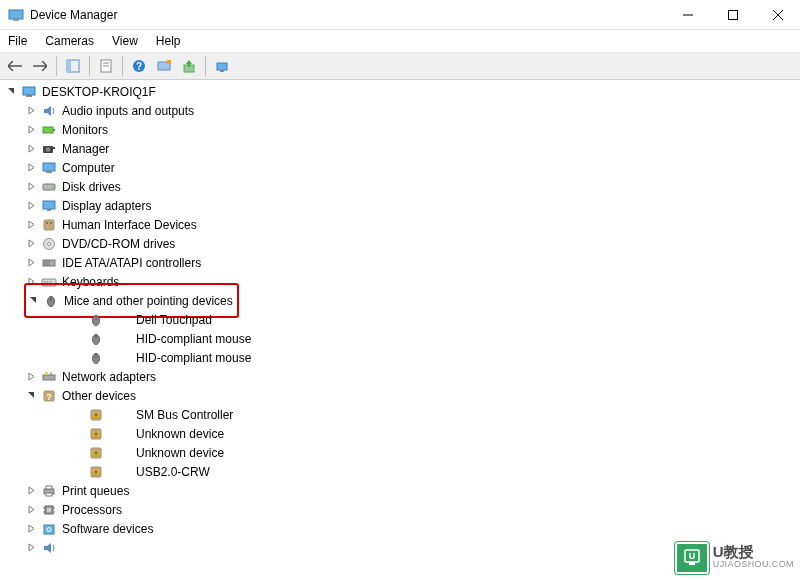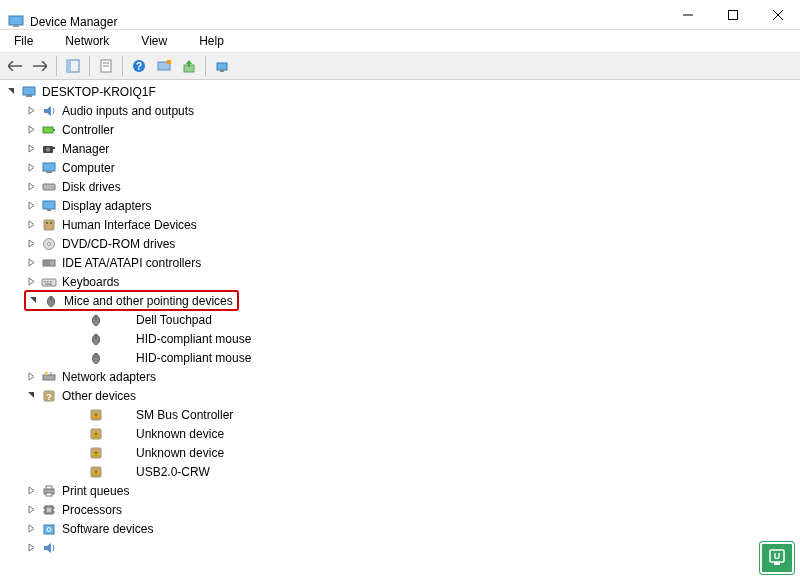--- a/index.html
+++ b/index.html
@@ -1,37 +1,37 @@
 <!DOCTYPE html>
 <html><head>
 <meta charset="utf-8">
 <style>
 * { margin: 0; padding: 0; box-sizing: border-box; font-family: "Segoe UI", Tahoma, sans-serif; }
 body { width: 800px; height: 580px; background: #fff; overflow: hidden; position: relative; }
 
-.titlebar { height: 30px; display: flex; align-items: flex-end; padding-left: 8px; border-bottom: 1px solid #e0e0e0; }
+.titlebar { height: 30px; display: flex; align-items: center; padding-left: 8px; border-bottom: 1px solid #e0e0e0; }
 .titlebar .icon { width: 16px; height: 16px; margin-right: 6px; display: flex; align-items: center; justify-content: center; }
 .titlebar .title { font-size: 12px; flex: 1; }
 .winbtns { display: flex; height: 100%; }
 .winbtn { width: 45px; display: flex; align-items: center; justify-content: center; font-size: 13px; cursor: default; }
 
-.menubar { height: 22px; display: flex; align-items: center; padding-left: 6px; font-size: 12px; gap: 16px; }
+.menubar { height: 22px; display: flex; align-items: center; font-size: 12px; gap: 2px; }
 .menuitem { padding: 2px 8px; cursor: default; }
 
 .toolbar { height: 28px; display: flex; align-items: center; padding: 0 4px; gap: 3px; background: #f0f0f0; border-bottom: 1px solid #d0d0d0; border-top: 1px solid #e8e8e8; }
 .tbtn { width: 22px; height: 22px; display: flex; align-items: center; justify-content: center; border: 1px solid transparent; cursor: default; font-size: 13px; }
 .tsep { width: 1px; height: 20px; background: #c0c0c0; margin: 0 2px; }
 
 .tree-wrap { height: calc(580px - 30px - 22px - 28px); overflow-y: scroll; padding: 2px 0; position: relative; }
 .tree { font-size: 12px; }
 .node { display: flex; align-items: center; height: 19px; padding-left: 4px; cursor: default; white-space: nowrap; }
 .toggle { width: 14px; height: 14px; display: flex; align-items: center; justify-content: center; color: #666; font-size: 10px; margin-right: 2px; }
 .toggle.empty { visibility: hidden; }
 .nicon { width: 18px; height: 18px; margin-right: 4px; display: flex; align-items: center; justify-content: center; font-size: 14px; }
-.highlight-box { border: 2px solid #d40000; border-radius: 3px; padding: 0 4px 0 0; display: inline-flex; align-items: center; height: 21px; }
+.highlight-box { border: 2px solid #d40000; border-radius: 3px; padding: 0 4px 0 0; display: inline-flex; align-items: center; height: 35px; }
 .indent-1 { padding-left: 4px; }
 .indent-2 { padding-left: 24px; }
 .indent-3 { padding-left: 44px; gap: 27px; }
 
 .watermark { position: absolute; right: 6px; bottom: 6px; display: flex; align-items: center; gap: 4px; font-size: 11px; opacity: 0.95; }
 .wm-badge { background: #2aa05b; color: #fff; border: 2px solid #fff; box-shadow: 0 0 0 1px #2aa05b; border-radius: 3px; padding: 4px 5px; display: flex; align-items: center; }
 .wm-txt { display: flex; flex-direction: column; line-height: 12px; }
 .wm-cn { font-size: 15px; font-weight: bold; color: #444; }
 .wm-url { font-size: 9px; color: #888; letter-spacing: 0.4px; }
 
@@ -67,21 +67,21 @@
       <svg width="10" height="10">
           <line x1="0" y1="0" x2="10" y2="10" stroke="#000"></line>
           <line x1="10" y1="0" x2="0" y2="10" stroke="#000"></line>
         </svg>
     </div>
   </div>
 </div>
 
 <div class="menubar">
   <span class="menuitem">File</span>
-  <span class="menuitem">Network</span>
+  <span class="menuitem">Cameras</span>
   <span class="menuitem">View</span>
   <span class="menuitem">Help</span>
 </div>
 
 <div class="toolbar">
   <div class="tbtn">
       <svg width="14" height="10">
         <path d="M5 0 L0 5 L5 10 M0 5 H14" fill="none" stroke="#555" stroke-width="1.5"></path>
       </svg>
     </div>
@@ -168,21 +168,21 @@
           <svg width="9" height="9">
             <path d="M2 1 L7 4.5 L2 8 Z" fill="none" stroke="#777"></path>
           </svg>
         </span>
         <span class="nicon">
           <svg width="16" height="16" viewBox="0 0 16 16">
             <rect x="2" y="5" width="10" height="6" fill="#7c4" stroke="#494"></rect>
             <rect x="12" y="7" width="2" height="2" fill="#494"></rect>
           </svg>
         </span>
-        <span>Controller</span>
+        <span>Monitors</span>
       </div>
       <div class="node indent-2">
         <span class="toggle">
           <svg width="9" height="9">
             <path d="M2 1 L7 4.5 L2 8 Z" fill="none" stroke="#777"></path>
           </svg>
         </span>
         <span class="nicon">
           <svg width="16" height="16" viewBox="0 0 16 16">
             <rect x="2" y="5" width="10" height="7" rx="1" fill="#444"></rect>
@@ -483,13 +483,17 @@
 </div>
 
 <div class="watermark">
   <div class="wm-badge">
     <svg width="20" height="20" viewBox="0 0 20 20">
         <rect x="3" y="2" width="14" height="12" rx="1" fill="none" stroke="#fff" stroke-width="1.5"></rect>
         <text x="10" y="11" text-anchor="middle" fill="#fff" font-size="9" font-weight="bold">U</text>
         <rect x="7" y="14" width="6" height="3" fill="#fff"></rect>
       </svg>
   </div>
+  <div class="wm-txt">
+    <span class="wm-cn">U教授</span>
+    <span class="wm-url">UJIAOSHOU.COM</span>
+  </div>
 </div>
 
 </body></html>

